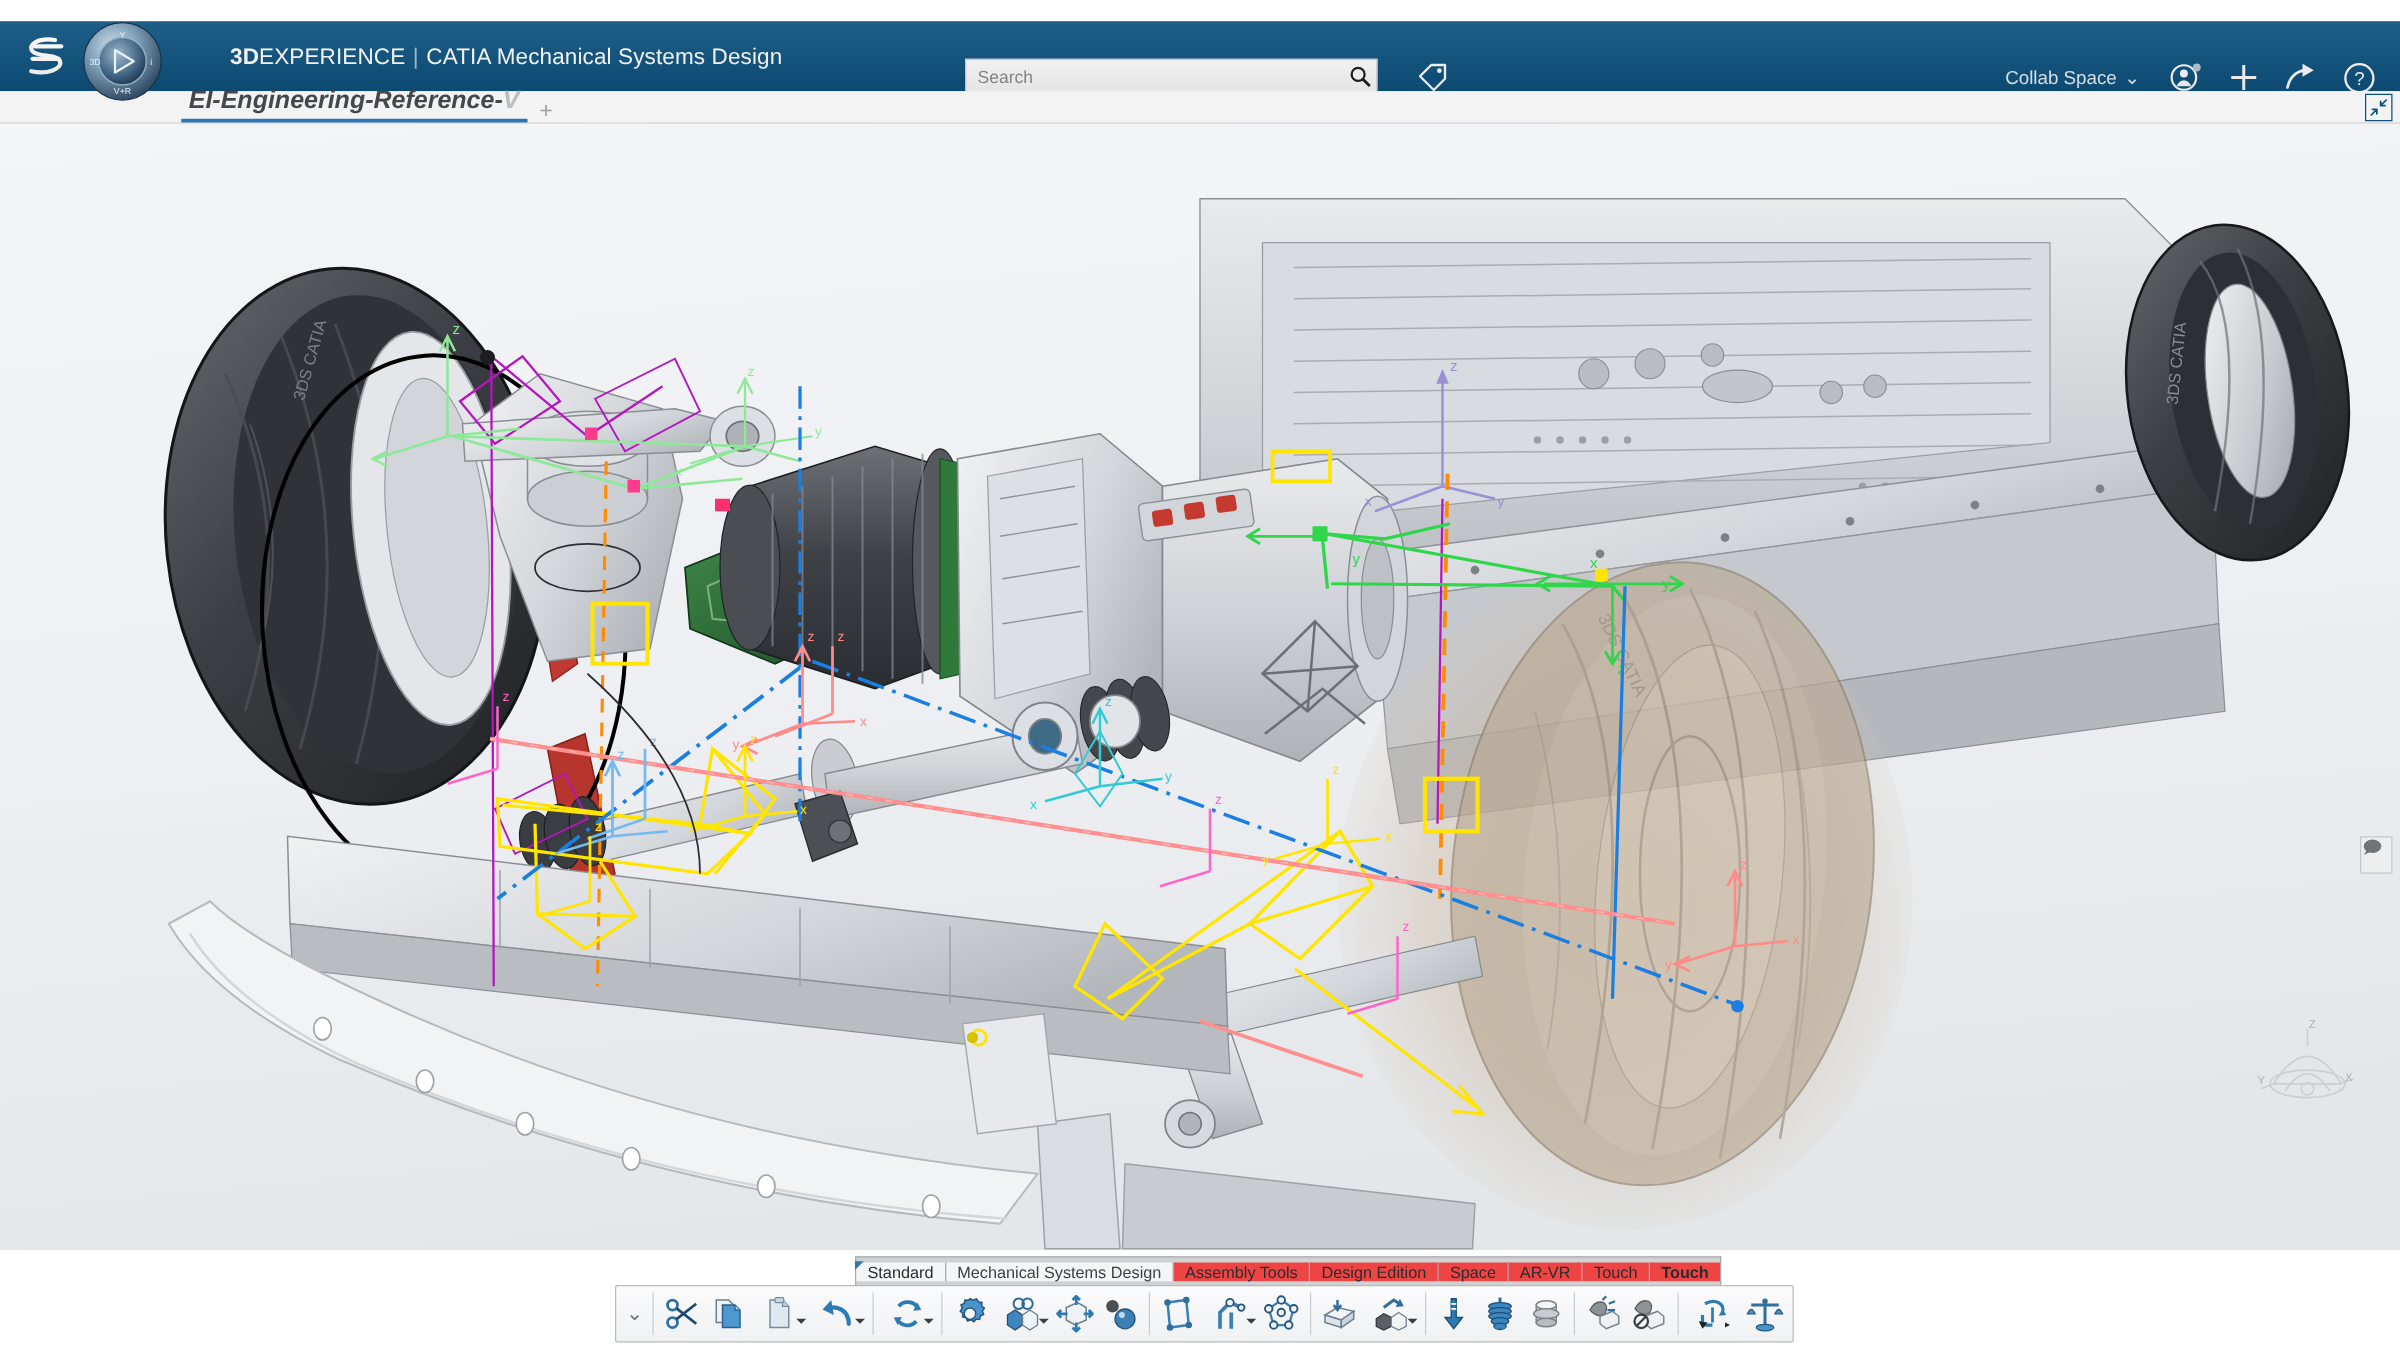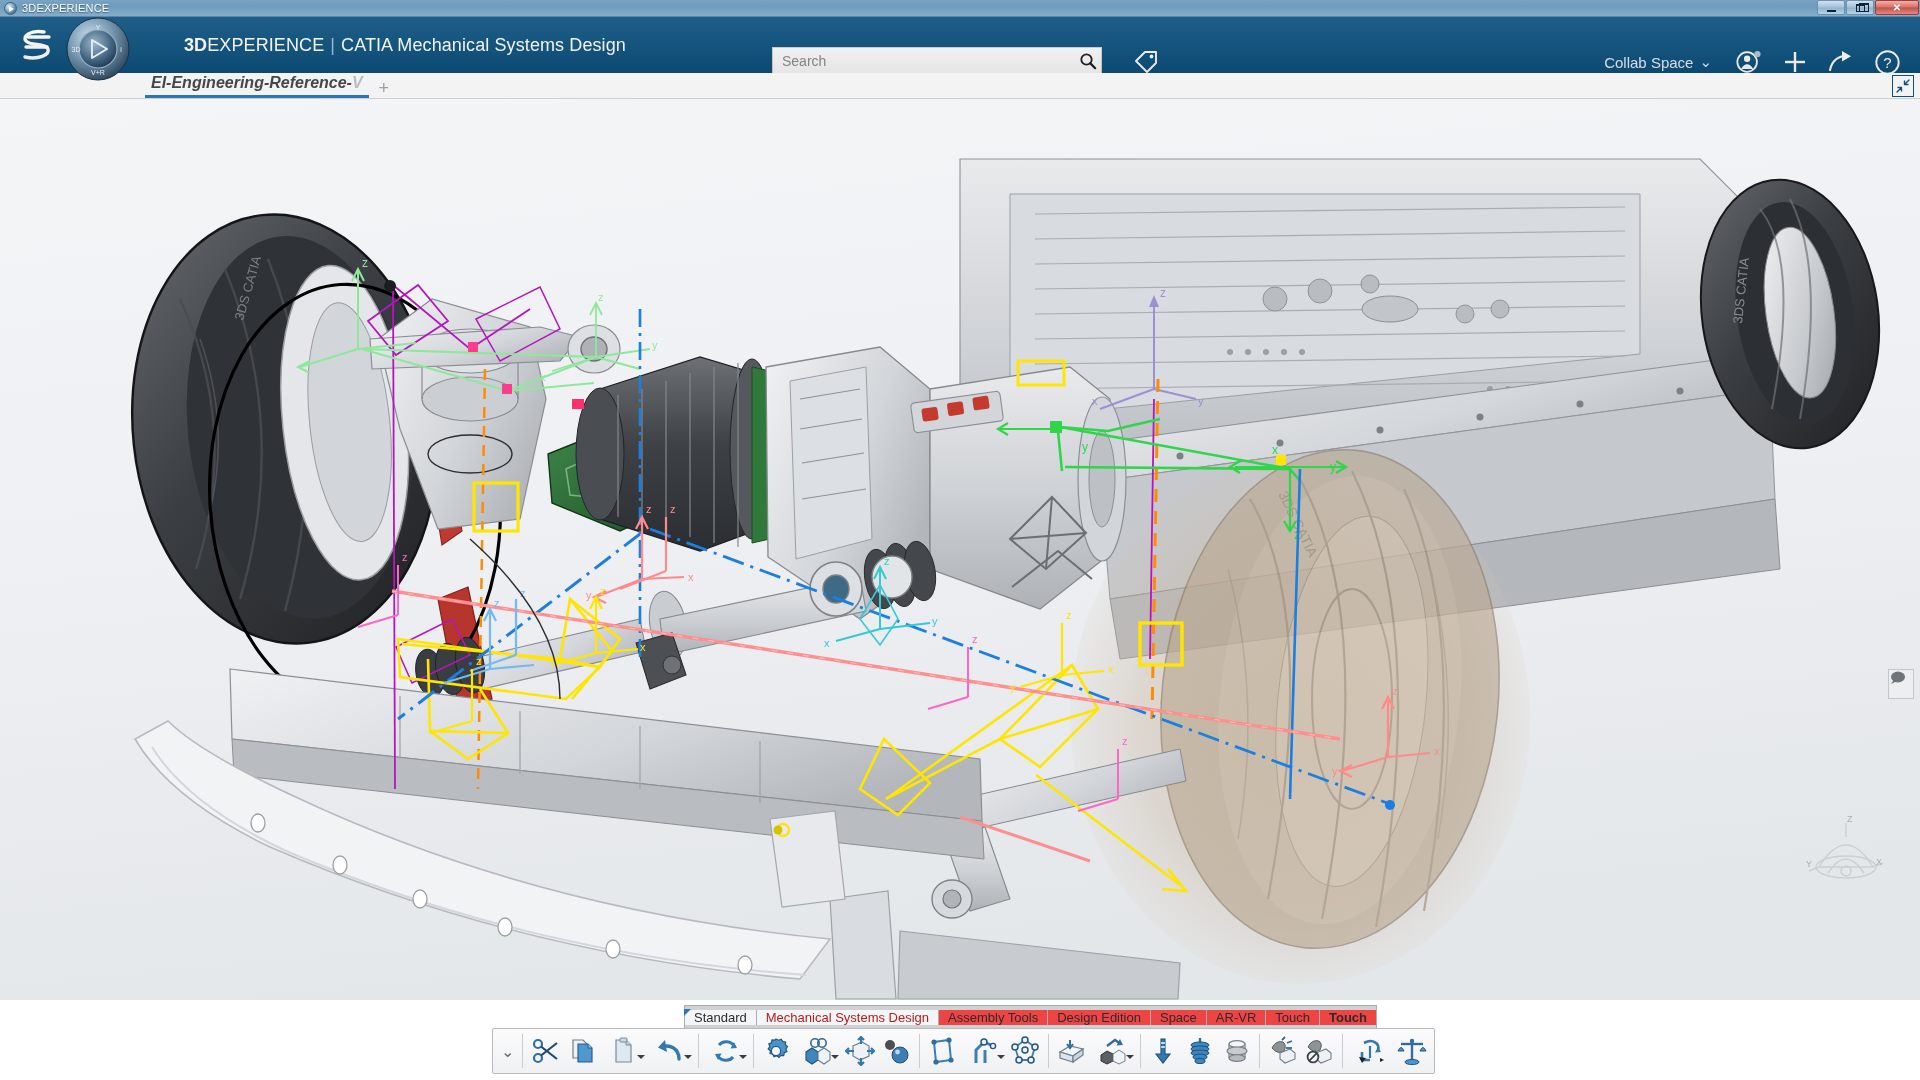--- a/index.html
+++ b/index.html
@@ -106,21 +106,21 @@
   .tr-icon { width: 46px; height: 56px; display: flex; align-items: center; justify-content: center; }
 
   
   .tab-strip {
     position: absolute; top: 73px; left: 0; width: 1920px; height: 26px;
     background: #f3f3f3; border-bottom: 1px solid #cfcfcf;
     display: flex; align-items: flex-end;
   }
   .doc-tab {
     margin-left: 145px; padding: 0 6px 3px 6px;
-    font-size: 16px; font-style: italic; font-weight: bold; color: #45474a;
+    font-size: 20px; font-style: italic; font-weight: bold; color: #45474a;
     border-bottom: 3px solid #2b77b5; white-space: nowrap;
   }
   .doc-tab .dim { color: #b9bcc0; }
   .tab-plus { margin-left: 10px; margin-bottom: 3px; color: #9aa0a6; font-size: 18px; line-height: 14px; }
 
   .collapse-btn {
     position: absolute; right: 6px; top: 75px; width: 22px; height: 22px;
     border: 1px solid #0d527f; display: flex; align-items: center; justify-content: center;
     background: #f3f3f3;
   }
@@ -147,21 +147,21 @@
     display: flex; align-items: center;
     background: #cfd1d3;
     border: 1px solid #a9acb0; border-bottom: none;
   }
   .ctx-tab {
     padding: 0 9px; font-size: 13px; color: #2a2c2e;
     display: flex; align-items: center; white-space: nowrap;
     border-right: 1px solid #a9acb0; background: #ef4444;
   }
   .ctx-tab:last-child { border-right: none; font-weight: bold; }
-  .ctx-tab.sel { background: #f4f5f6; color: #b91c1c; }
+  .ctx-tab.sel { background: #f4f5f6; color: #404040; }
   .ctx-tab.first { background: #f4f5f6; position: relative; }
   .ctx-tab.first::before {
     content:""; position:absolute; left:-1px; top:-1px; border-top:7px solid #2b77b5;
     border-right:7px solid transparent;
   }
 
   .action-bar {
     position: absolute; left: 492px; bottom: 6px; height: 46px; width: 943px;
     background: linear-gradient(180deg,#fbfbfc 0%,#f0f1f3 100%);
     border: 1px solid #b6b9bd; border-radius: 2px;
@@ -175,33 +175,20 @@
   }
   .ab-btn.wide { width: 48px; }
   .ab-caret { position: absolute; right: 2px; bottom: 12px; width: 0; height: 0;
     border-left: 4px solid transparent; border-right: 4px solid transparent; border-top: 4px solid #3a3d40; }
 </style>
 </head>
 <body>
 
 <div id="app">
 
-  <div class="os-titlebar">
-    <div class="os-title-icon"></div>
-    <span class="os-title-text">3DEXPERIENCE</span>
-    <div class="os-buttons">
-      <div class="os-btn">
-          <div class="os-glyph-min"></div>
-        </div>
-      <div class="os-btn">
-          <div class="os-glyph-max"></div>
-        </div>
-      <div class="os-btn close">✕</div>
-    </div>
-  </div>
 
   <div class="top-bar">
 
     <div class="brand-3ds">
       <svg width="50" height="40" viewBox="0 0 50 40">
         <g fill="none" stroke="#ffffff" stroke-width="3.4" stroke-linecap="round">
           <path d="M30 7 C16 5, 8 11, 12 16 C16 21, 32 18, 34 24 C36 30, 24 35, 11 32"></path>
           <path d="M14 12 L35 12"></path>
           <path d="M12 22 L33 22"></path>
         </g>

